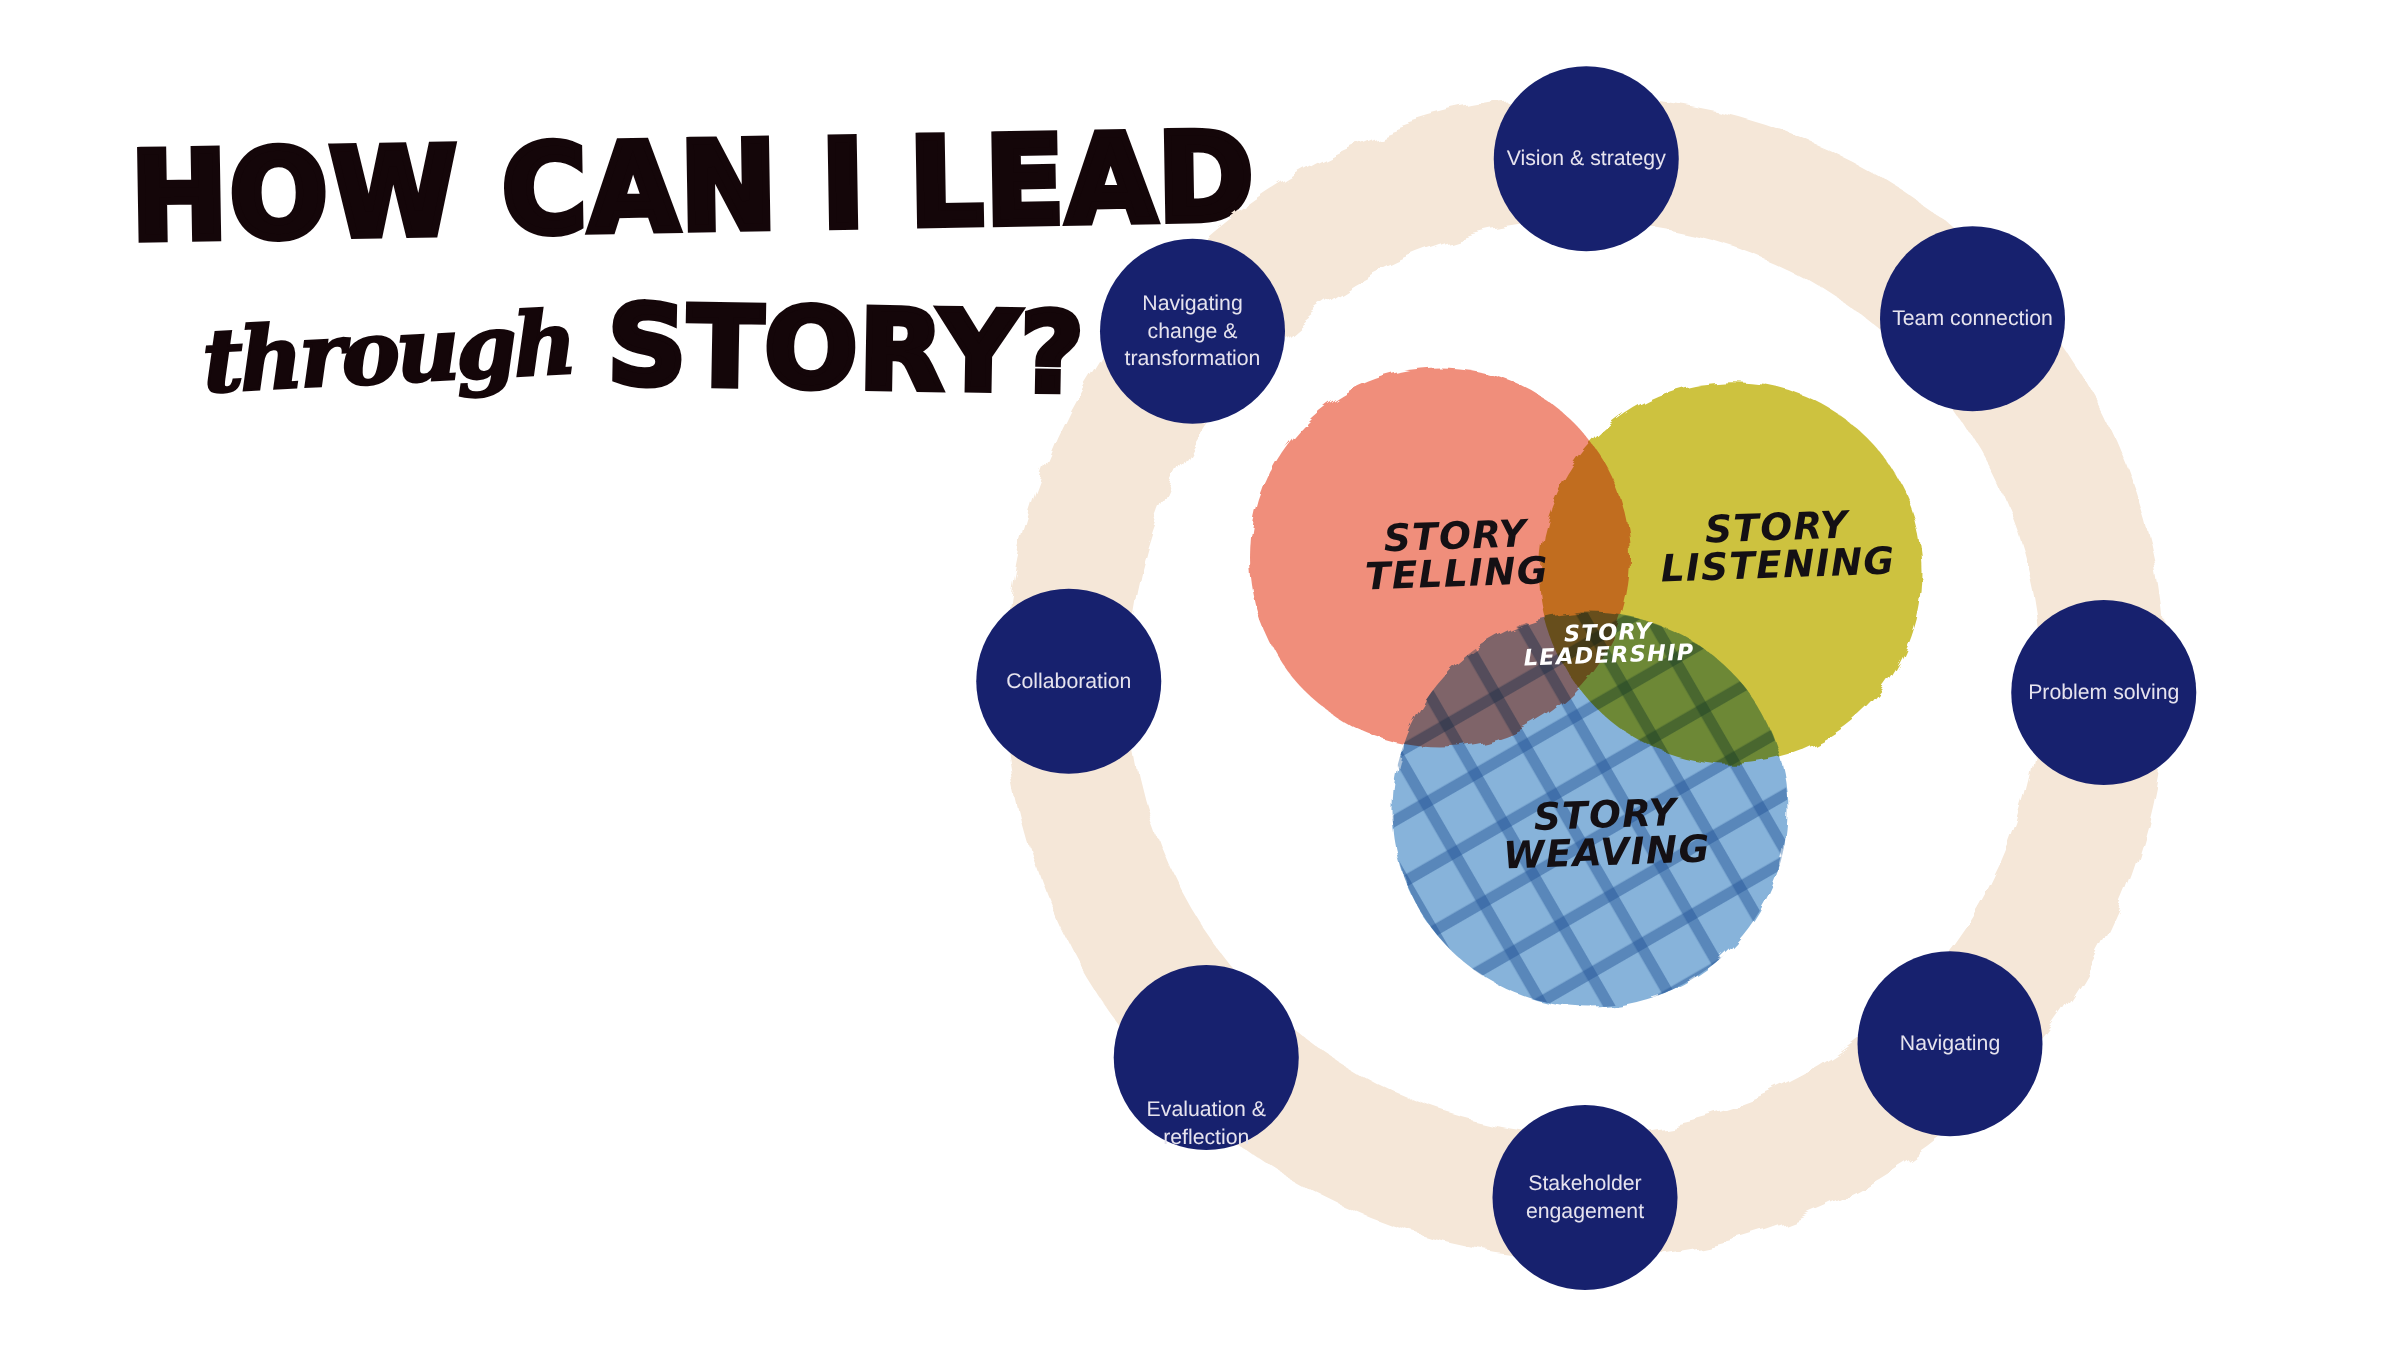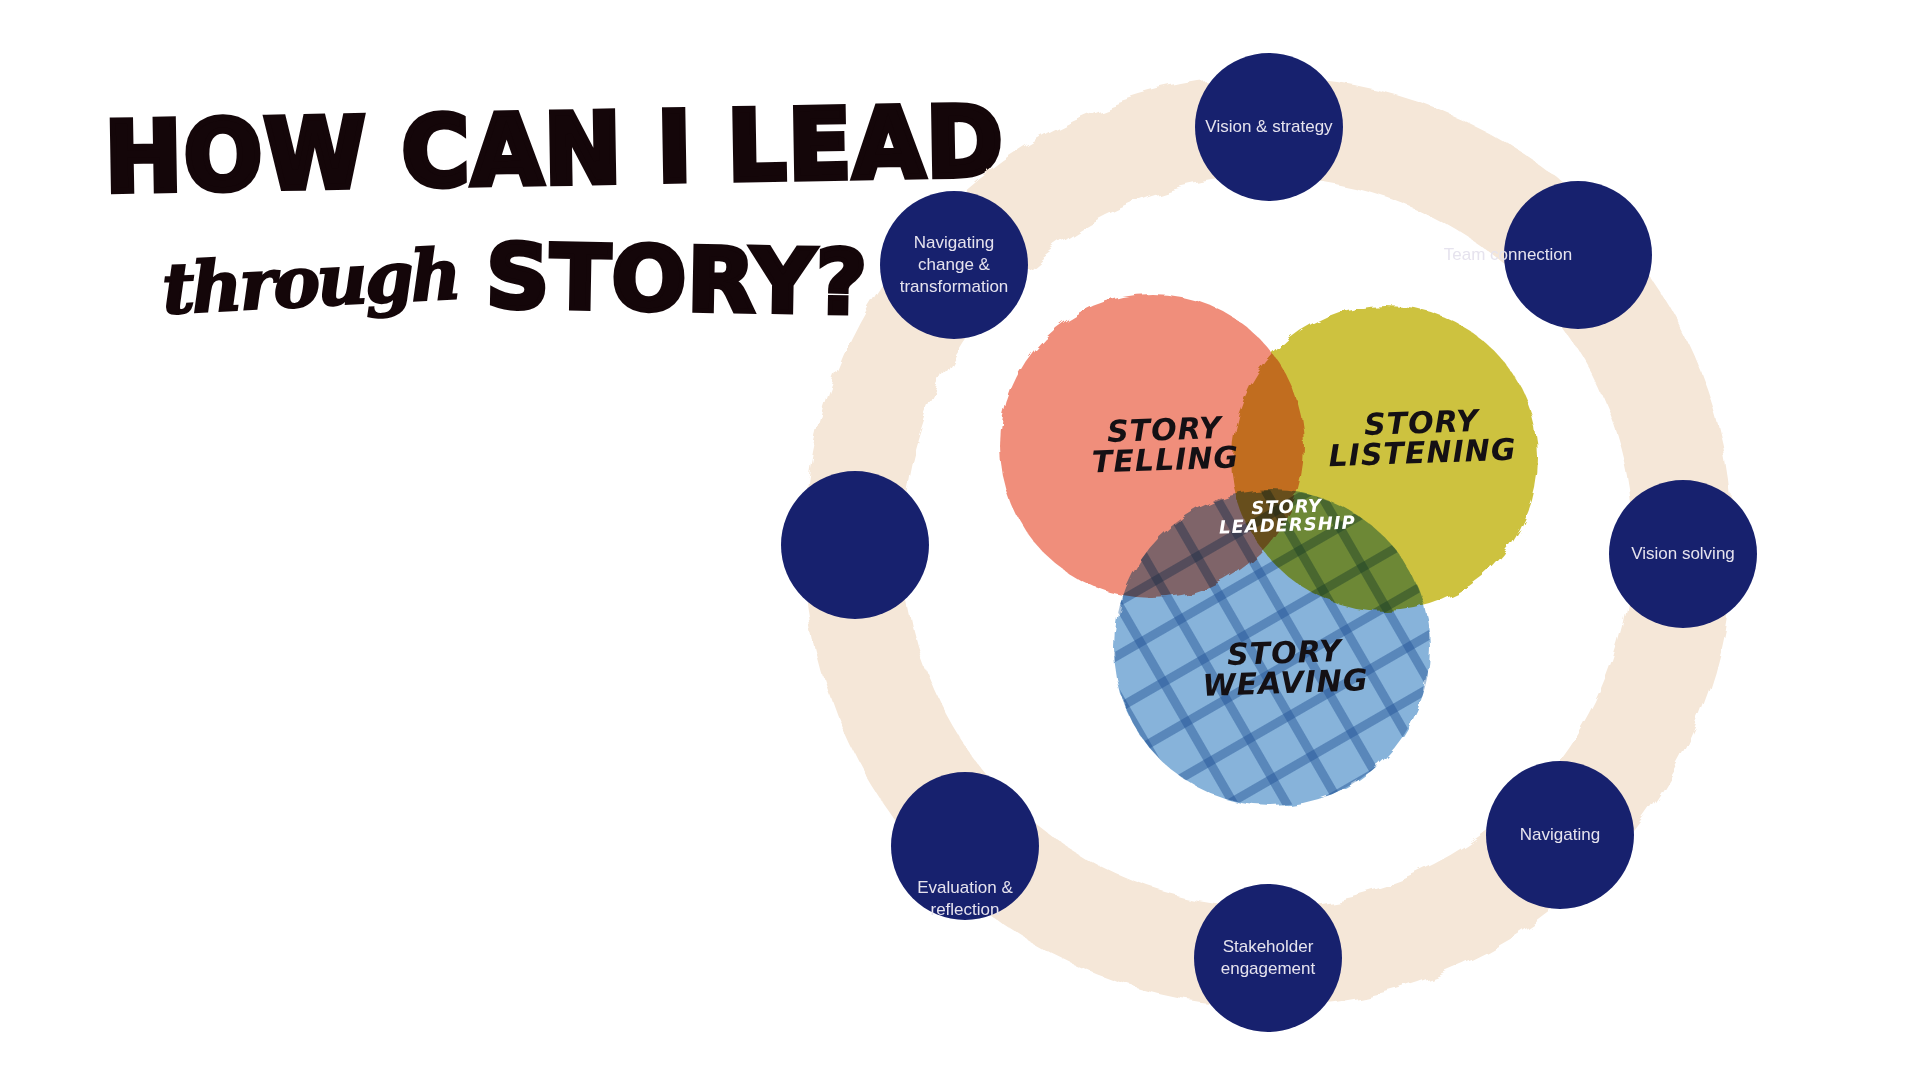--- a/index.html
+++ b/index.html
@@ -84,34 +84,37 @@
         <circle cx="1268" cy="958" r="74" fill="#17216e"></circle>
         <circle cx="965" cy="846" r="74" fill="#17216e"></circle>
         <circle cx="855" cy="545" r="74" fill="#17216e"></circle>
         <circle cx="954" cy="265" r="74" fill="#17216e"></circle>
       </g>
   </svg>
 
   <div class="node" style="left:1194px;top:52px;">
       <span>Vision &amp; strategy</span>
     </div>
-  <div class="node" style="left:1433px;top:180px;">
+  <div class="node" style="left:1503px;top:180px;">
       <span>Team connection</span>
     </div>
   <div class="node" style="left:1608px;top:479px;">
-      <span>Vision solving</span>
+      <span>Problem solving</span>
     </div>
   <div class="node" style="left:1485px;top:760px;">
       <span>Navigating</span>
     </div>
   <div class="node" style="left:1193px;top:883px;justify-content:flex-end;">
       <span>Stakeholder engagement</span>
     </div>
   <div class="node" style="left:890px;top:771px;align-items:flex-end;">
       <span>Evaluation &amp; reflection</span>
+    </div>
+  <div class="node" style="left:780px;top:470px;">
+      <span>Collaboration</span>
     </div>
   <div class="node" style="left:879px;top:190px;">
       <span>Navigating change &amp; transformation</span>
     </div>
 
   <div class="venn-label big" style="left:1165px;top:445px;">
     <span>STORY</span>
     <span>TELLING</span>
   </div>
   <div class="venn-label big" style="left:1422px;top:438px;">

